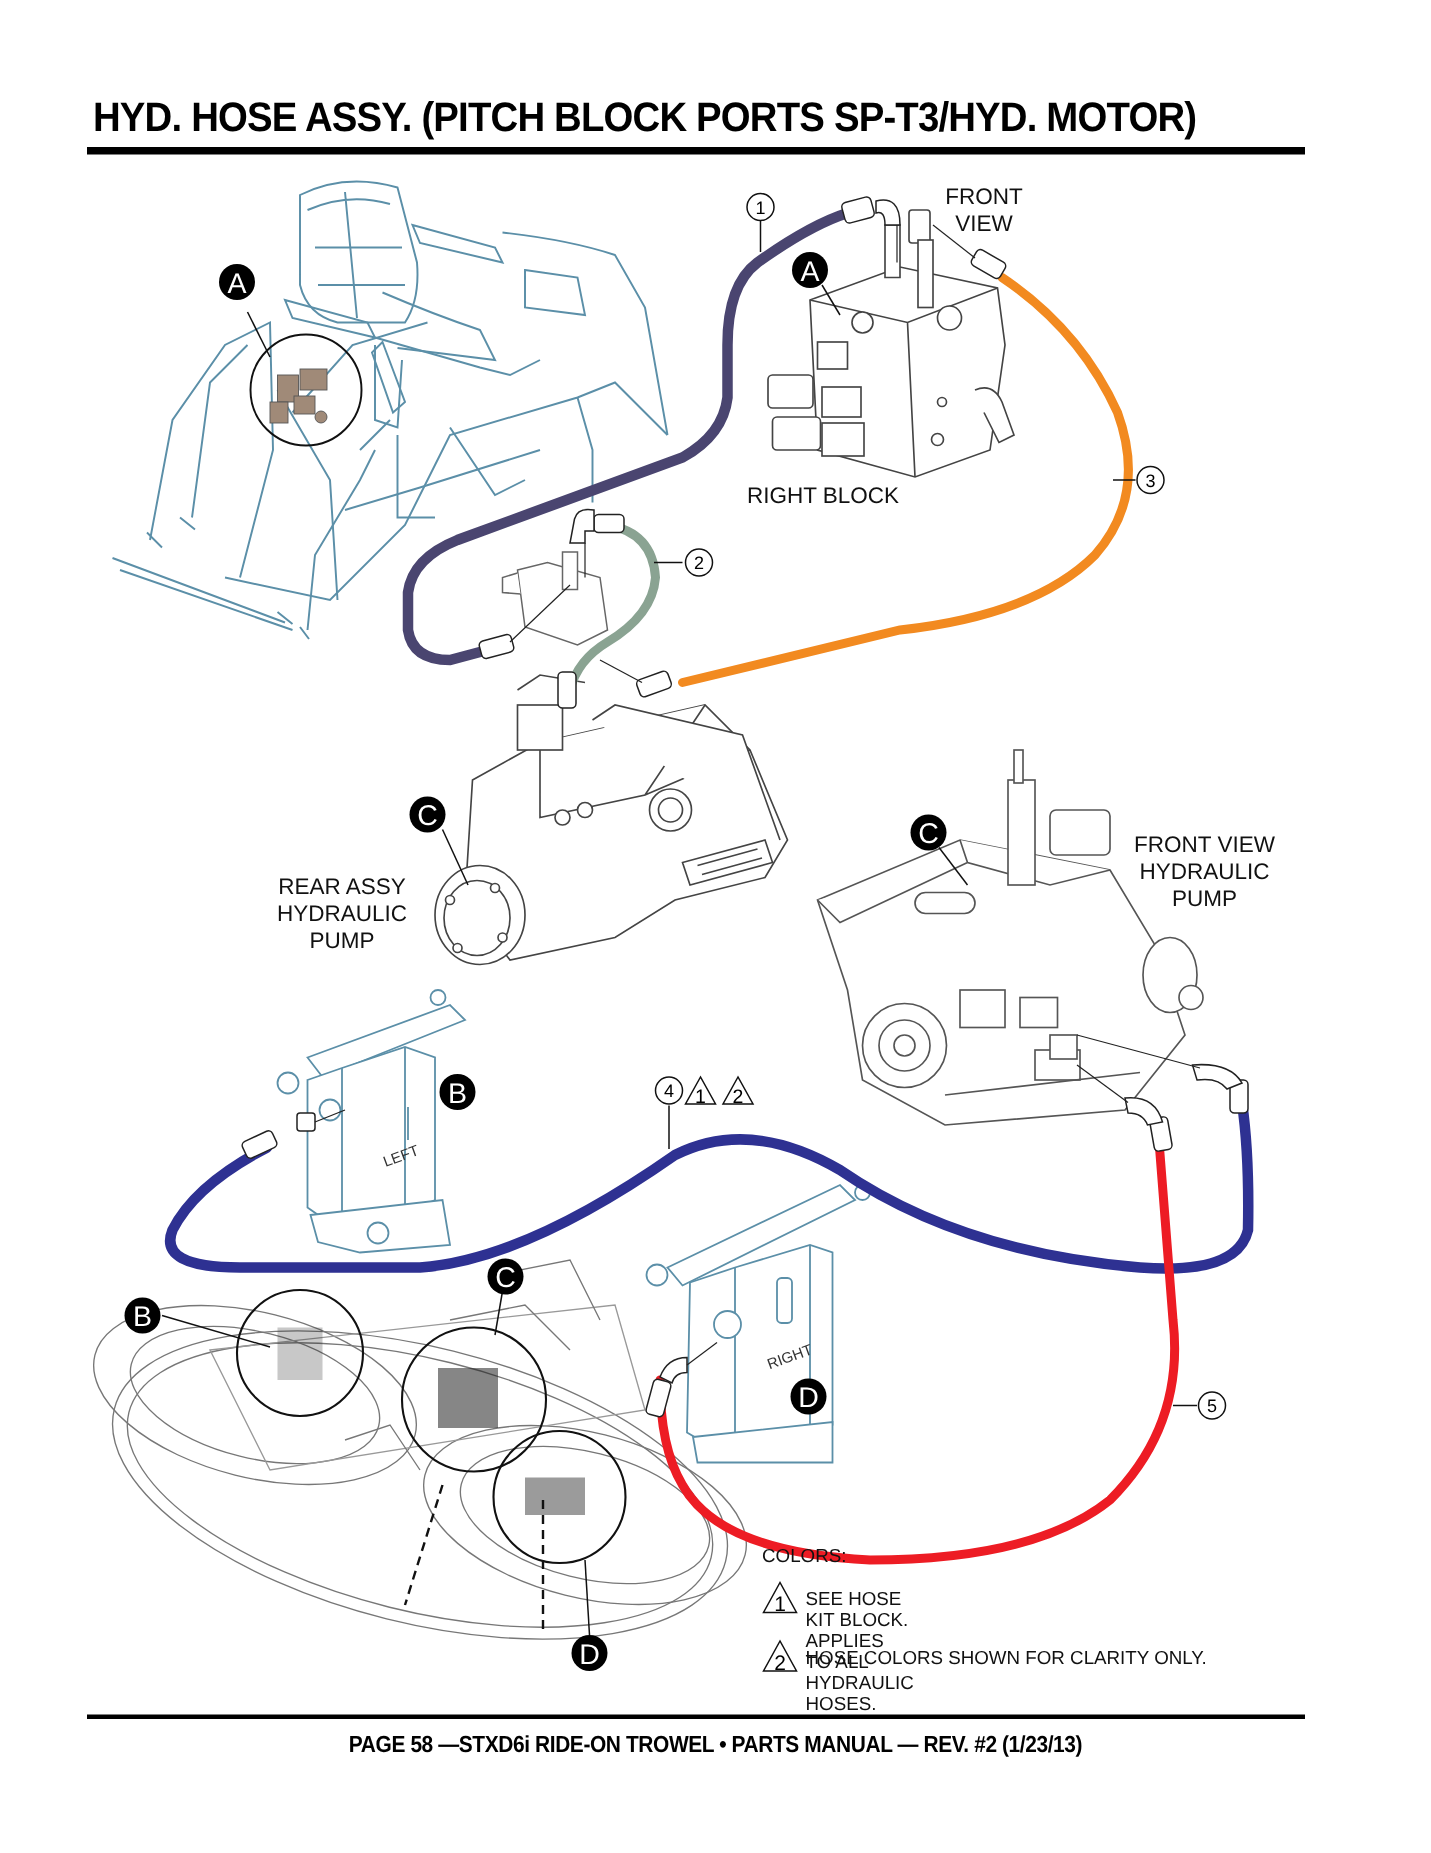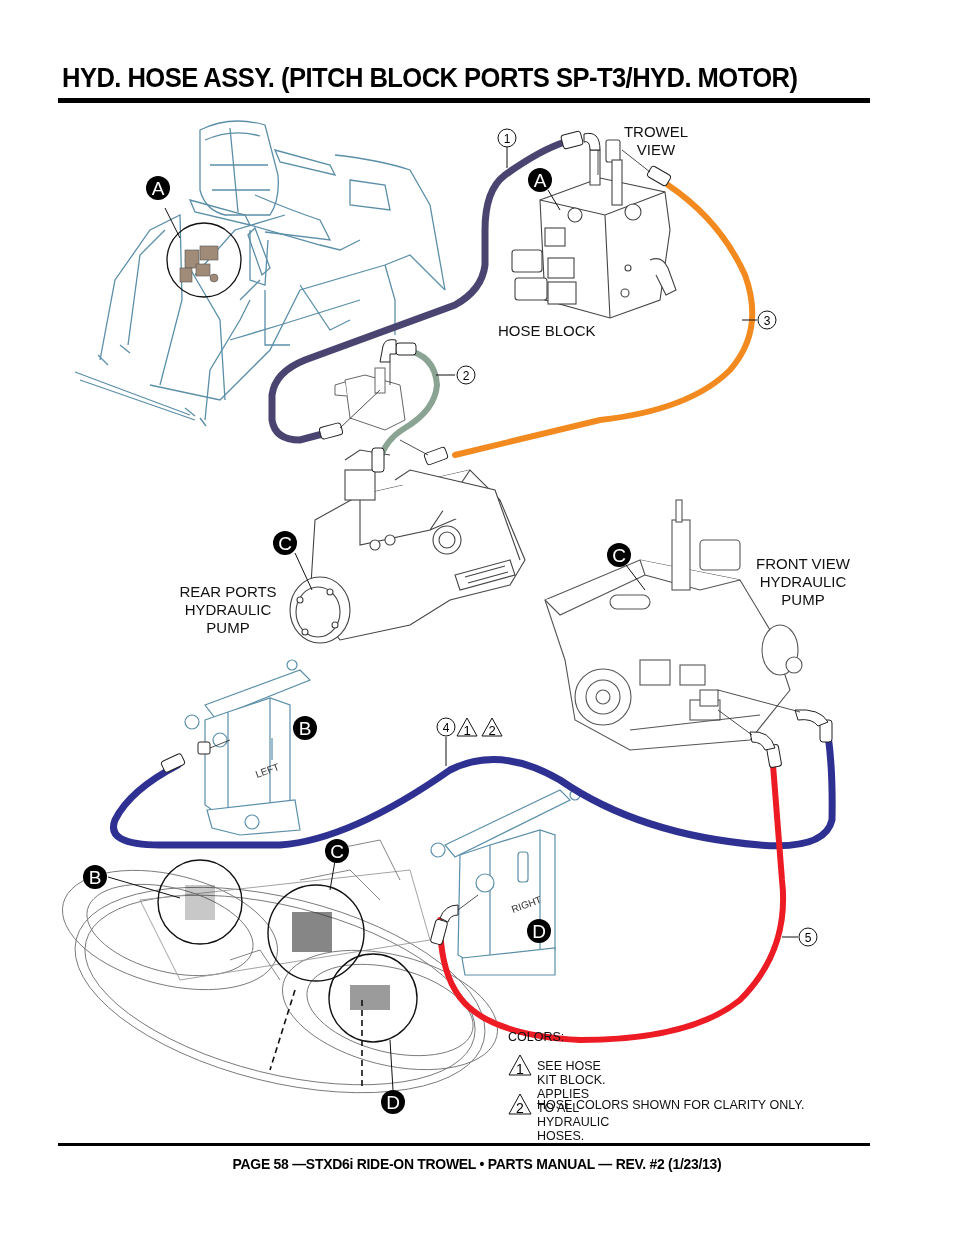--- a/index.html
+++ b/index.html
@@ -300,24 +300,24 @@
   <g>
     <path d="M520 1055 L509 1075 L531 1075 Z" fill="#fff" stroke="#111" stroke-width="1"></path>
     <text x="520" y="1074" text-anchor="middle" font-size="14">1</text>
   </g>
   <g>
     <path d="M520 1094 L509 1114 L531 1114 Z" fill="#fff" stroke="#111" stroke-width="1"></path>
     <text x="520" y="1113" text-anchor="middle" font-size="14">2</text>
   </g>
 </svg>
 
-<div class="lbl" style="left:612px; top:123px; width:88px;"><span style="white-space:pre-line">TROWEL
+<div class="lbl" style="left:612px; top:123px; width:88px;"><span style="white-space:pre-line">FRONT
 VIEW</span></div>
-<div class="lbl" style="left:498px; top:322px; white-space:nowrap;">HOSE BLOCK</div>
-<div class="lbl" style="left:172px; top:583px; width:112px; white-space:pre-line;">REAR PORTS
+<div class="lbl" style="left:498px; top:322px; white-space:nowrap;">RIGHT BLOCK</div>
+<div class="lbl" style="left:172px; top:583px; width:112px; white-space:pre-line;">REAR ASSY
 HYDRAULIC
 PUMP</div>
 <div class="lbl" style="left:744px; top:555px; width:118px; white-space:pre-line;">FRONT VIEW
 HYDRAULIC
 PUMP</div>
 
 <div class="notes">
   <div class="note" style="top:0;">COLORS:</div>
   <div class="note" style="top:29px;">
     <div class="note-text" style="white-space:pre-line;">SEE HOSE KIT BLOCK.  APPLIES TO ALL

